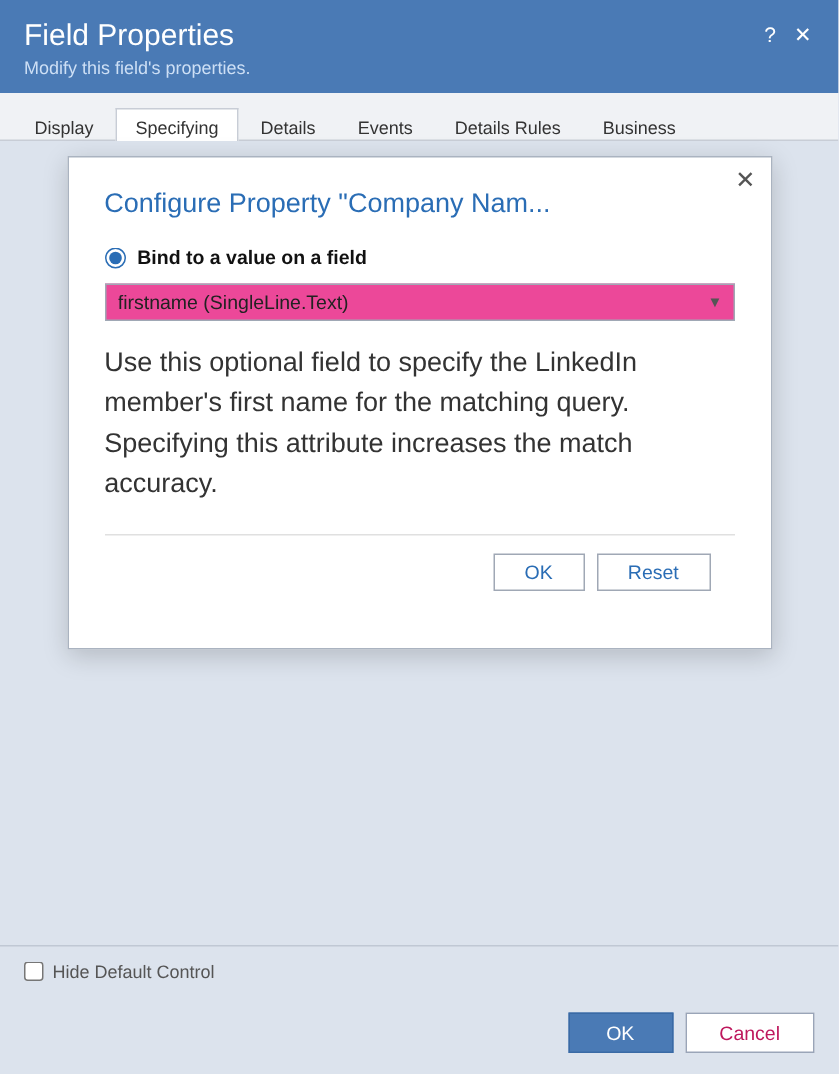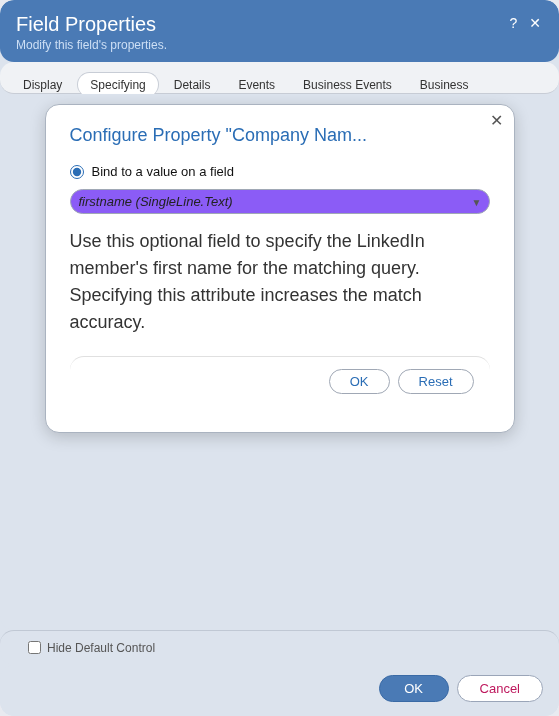--- a/index.html
+++ b/index.html
@@ -1,15 +1,15 @@
 <!DOCTYPE html>
 <html><head>
   <meta charset="utf-8">
   <style>
-    * { box-sizing: border-box; margin: 0; padding: 0; border-radius: 14px; }
+    * { box-sizing: border-box; margin: 0; padding: 0; }
     body {
       font-family: 'Segoe UI', Arial, sans-serif;
       font-size: 13px;
       background: #e8eaf0;
       width: 559px;
       height: 716px;
       overflow: hidden;
     }
 
     .outer-panel {
@@ -150,42 +150,41 @@
 
     .radio-input {
       accent-color: #2a6db5;
       width: 14px;
       height: 14px;
       margin-right: 8px;
       cursor: pointer;
     }
 
     .radio-label {
-      font-weight: 400;
+      font-weight: 700;
       font-size: 13px;
       color: #111;
     }
 
     .dropdown-row {
       margin-bottom: 14px;
       padding-left: 0;
     }
 
     .field-dropdown {
       width: 100%;
       padding: 4px 8px;
       font-size: 13px;
       border: 1px solid #a0a8b5;
-      background: #8b5cf6;
+      background: #ec4899;
       color: #222;
       appearance: none;
       -webkit-appearance: none;
       cursor: pointer;
       position: relative;
-      font-style: italic;
     }
 
     .dropdown-wrapper {
       position: relative;
     }
 
     .dropdown-arrow {
       position: absolute;
       right: 8px;
       top: 50%;
@@ -225,21 +224,20 @@
     
     .bottom-area {
       padding: 10px 16px;
       background: #dce3ed;
       border-top: 1px solid #c0c8d4;
     }
 
     .checkbox-row {
       display: flex;
       gap: 6px;
-      margin-left: 12px;
     }
 
     .checkbox-input {
       width: 13px;
       height: 13px;
       cursor: pointer;
     }
 
     .checkbox-label {
       font-size: 12px;
@@ -290,21 +288,21 @@
       <button class="header-icon-btn">?</button>
       <button class="header-icon-btn">✕</button>
     </div>
   </div>
 
   <div class="tabs-bar">
     <div class="tab">Display</div>
     <div class="tab active">Specifying</div>
     <div class="tab">Details</div>
     <div class="tab">Events</div>
-    <div class="tab">Business Events</div>
+    <div class="tab">Details Rules</div>
     <div class="tab">Business</div>
   </div>
 
   <div class="main-content">
 
     <div class="modal-overlay">
       <div class="modal">
         <button class="modal-close-btn">✕</button>
         <div class="modal-body">
           <div class="modal-title">Configure Property "Company Nam...</div>

